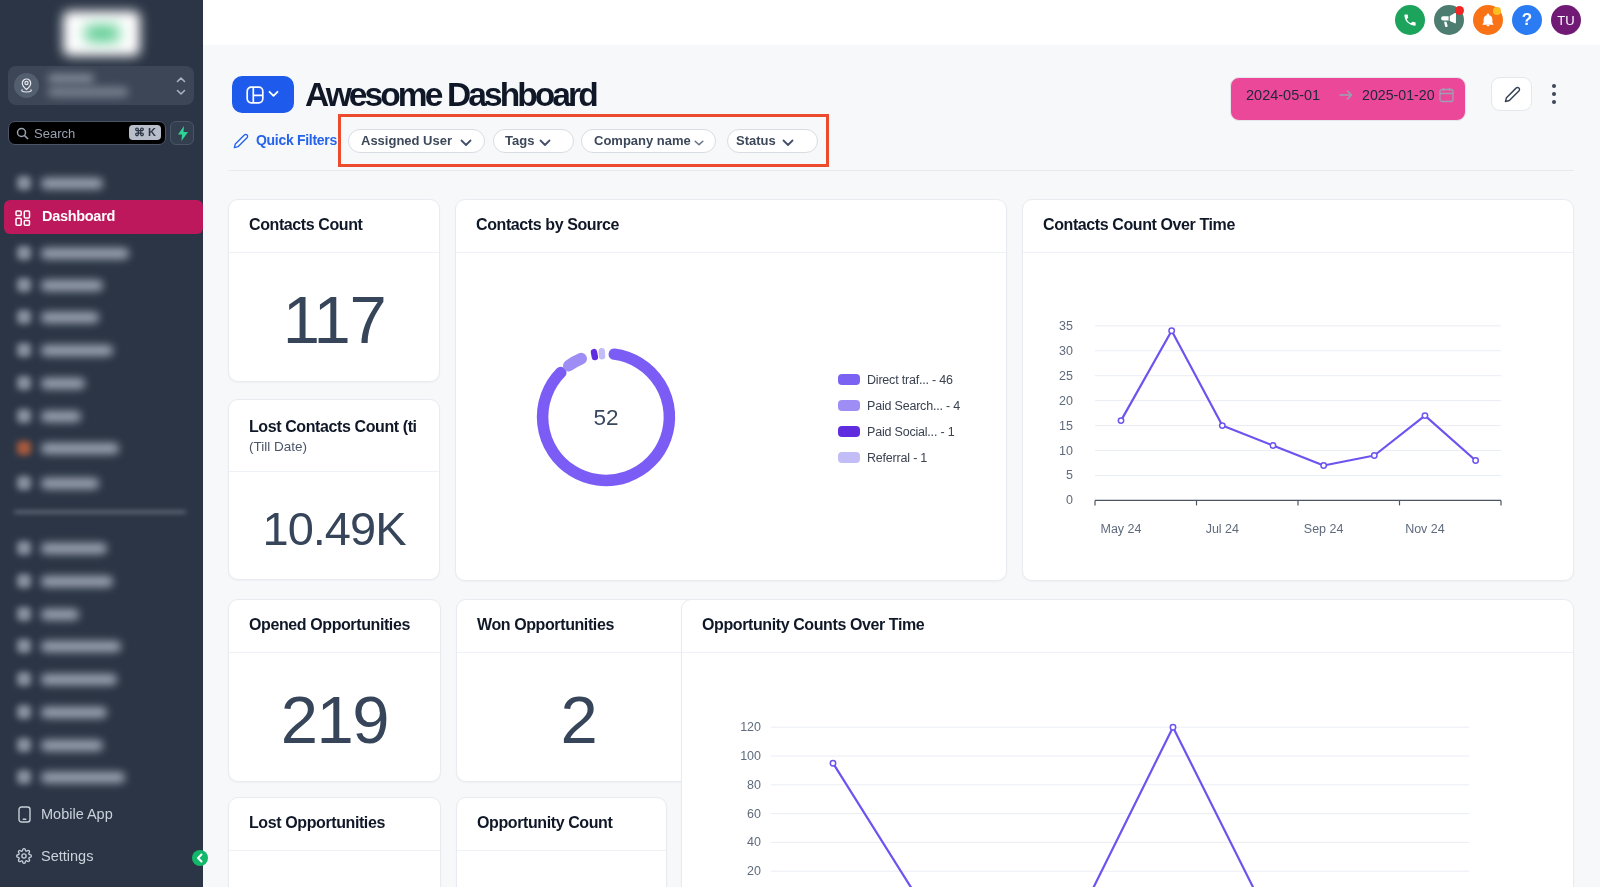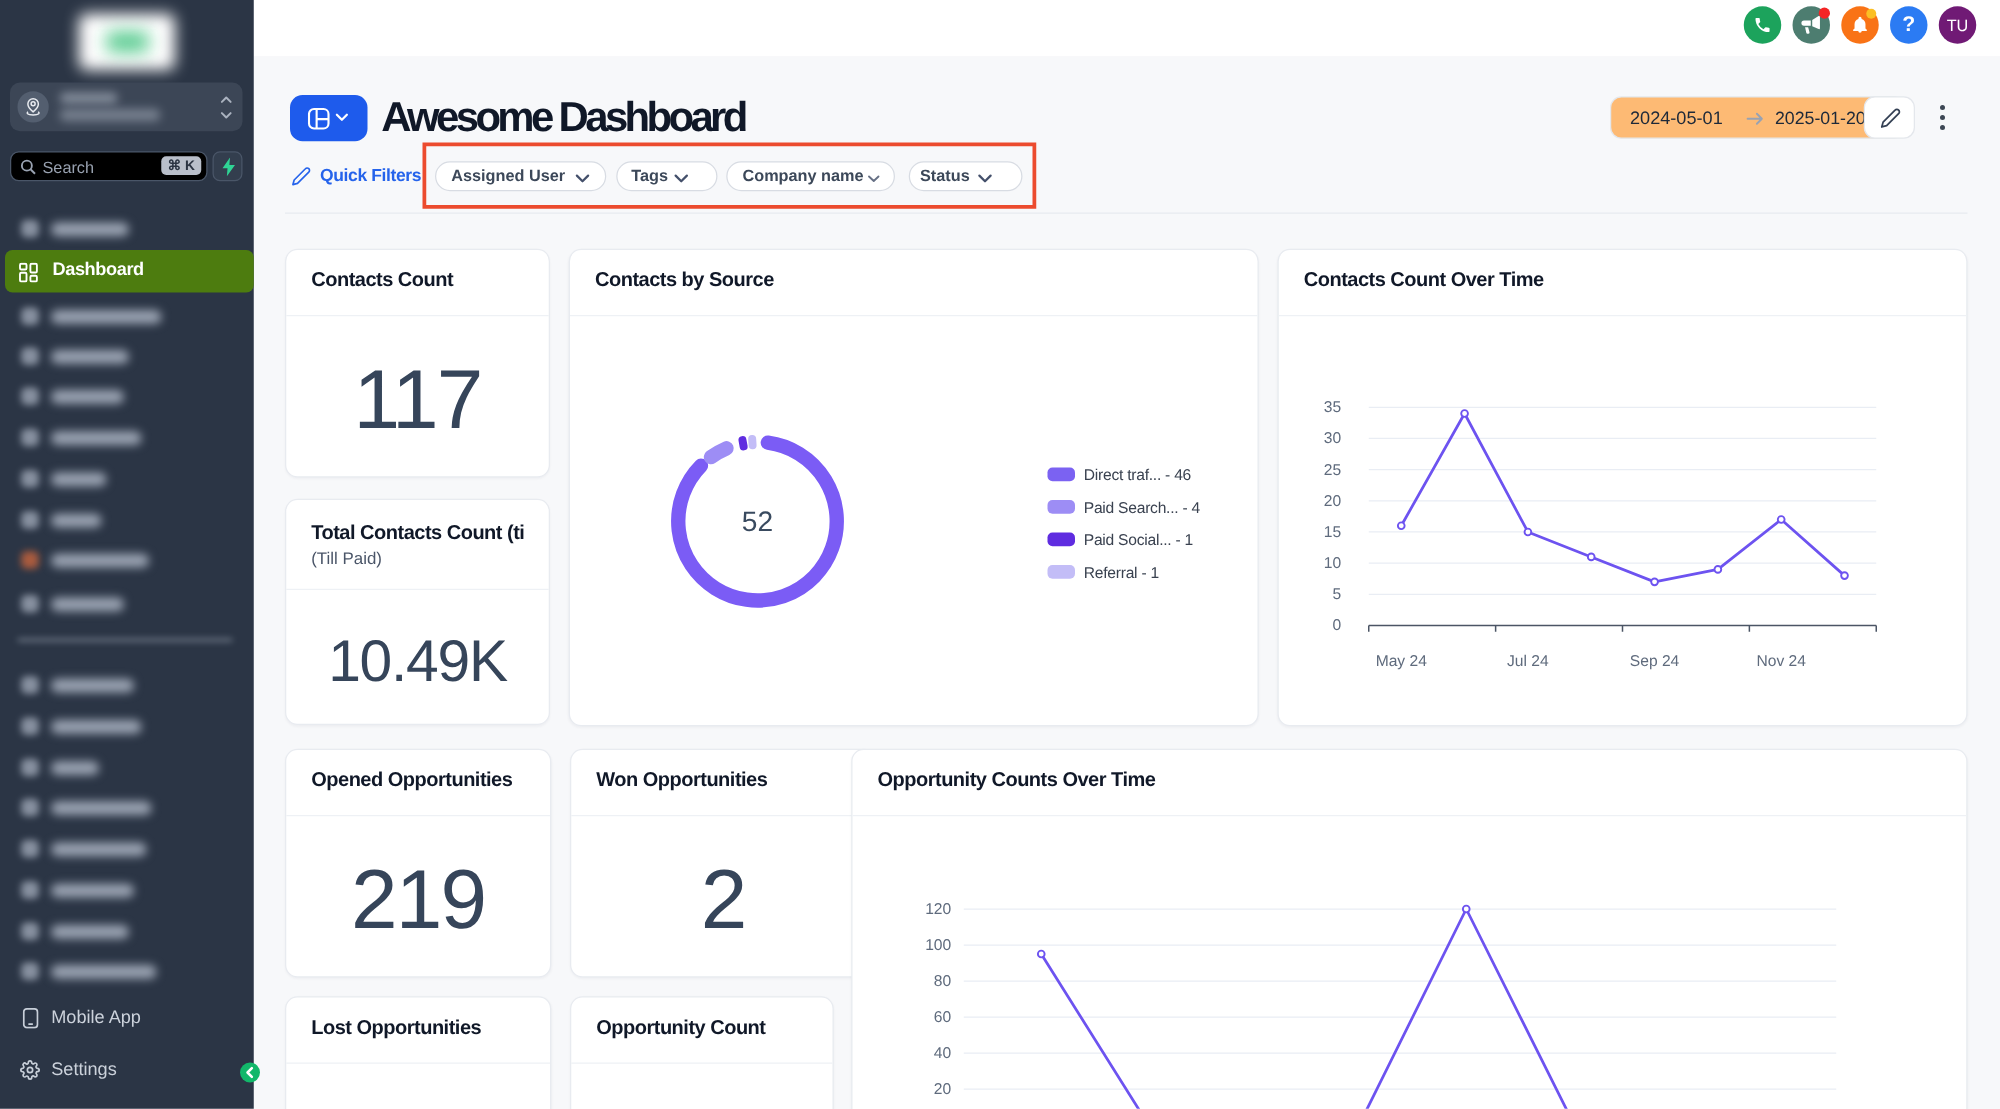--- a/index.html
+++ b/index.html
@@ -12,21 +12,21 @@
 #userbox { position:absolute; left:8px; top:66px; width:186px; height:39px; background:#3c4656; border-radius:8px; }
 #useravatar { position:absolute; left:6px; top:7px; width:25px; height:25px; background:#535e6f; border-radius:50%; }
 .ublur { position:absolute; background:#8f98a6; border-radius:4px; filter:blur(4px); }
 #searchbox { position:absolute; left:8px; top:121px; width:158px; height:24px; background:#000000; border:1px solid #4a5668; border-radius:7px; }
 #searchtxt { position:absolute; left:25px; top:4px; font-size:13px; color:#99a2b1; }
 #kbd { position:absolute; right:4px; top:3px; background:#b9bfca; color:#2b3442; border-radius:4px; font-size:11px; padding:1px 5px; font-weight:600; }
 #boltbtn { position:absolute; left:170px; top:121px; width:24px; height:24px; background:#333e4e; border:1px solid #4a5668; border-radius:6px; }
 .mitem { position:absolute; left:0; width:203px; height:30px; }
 .micon { position:absolute; left:17px; top:8px; width:14px; height:14px; background:#98a1b0; border-radius:4px; filter:blur(3px); opacity:.85; }
 .mbar { position:absolute; left:41px; top:10px; height:11px; background:#9aa3b2; border-radius:5px; filter:blur(4px); }
-#active-item { position:absolute; left:4px; top:200px; width:199px; height:34px; background:#4d7c0f; border-radius:6px; }
+#active-item { position:absolute; left:4px; top:200px; width:199px; height:34px; background:#be185d; border-radius:6px; }
 #active-item span { position:absolute; left:38px; top:8px; color:#fff; font-size:14.5px; font-weight:700; letter-spacing:-0.3px; }
 .btxt { position:absolute; left:41px; color:#ccd2db; font-size:14.5px; }
 #divider-side { position:absolute; left:14px; top:511px; width:172px; height:2px; background:#a5aebc; border-radius:2px; filter:blur(2.5px); opacity:.75; }
 #collapse { position:absolute; left:192px; top:850px; width:16px; height:16px; background:#12b76a; border-radius:50%; z-index:20; }
 #collapse svg { position:absolute; left:2px; top:2px; }
 
 
 #topbar { position:absolute; left:203px; top:0; width:1397px; height:45px; background:#fff; }
 .cicon { position:absolute; top:5px; width:30px; height:30px; border-radius:50%; }
 .cicon svg { position:absolute; left:50%; top:50%; transform:translate(-50%,-50%); }
@@ -38,21 +38,21 @@
 .chr { position:absolute; left:0; top:52px; width:100%; height:1px; background:#eef1f5; }
 .bignum { position:absolute; left:0; width:100%; text-align:center; font-size:67px; color:#36455a; letter-spacing:-1.5px; }
 
 
 #gridbtn { position:absolute; left:232px; top:76px; width:62px; height:37px; background:#1e5bec; border-radius:10px; }
 #pagetitle { position:absolute; left:305px; top:76px; font-size:33.5px; font-weight:700; color:#101828; letter-spacing:-2.9px; }
 #qf { position:absolute; left:256px; top:132px; color:#2563eb; font-size:14px; font-weight:700; letter-spacing:-0.3px; }
 .pill { position:absolute; top:129px; height:24px; background:#fff; border:1px solid #d8dce3; border-radius:12px; font-size:13px; font-weight:700; color:#3c4859; line-height:22px; text-align:left; }
 #redrect { position:absolute; left:338px; top:114px; width:491px; height:53px; border:3px solid #ec4b2e; z-index:4; }
 #hdr-divider { position:absolute; left:228px; top:170px; width:1346px; height:1px; background:#e7eaef; }
-#datebox { position:absolute; left:1288px; top:77px; width:236px; height:34px; background:#fdba74; border:1px solid #e4e7ec; border-radius:9px; }
+#datebox { position:absolute; left:1230px; top:77px; width:236px; height:44px; background:#ec4899; border:1px solid #e4e7ec; border-radius:9px; }
 #editbtn { position:absolute; left:1491px; top:77px; width:41px; height:34px; background:#fff; border:1px solid #e4e7ec; border-radius:9px; }
 </style>
 </head>
 <body>
 
 <div id="sidebar">
   <div id="logo"></div>
   <div id="logoblob"></div>
   <div id="userbox">
     <div id="useravatar">
@@ -265,22 +265,22 @@
 <div style="position:absolute;left:1552px;top:92px;width:4px;height:4px;border-radius:50%;background:#3d4754"></div>
 <div style="position:absolute;left:1552px;top:100px;width:4px;height:4px;border-radius:50%;background:#3d4754"></div>
 
 <div class="card" style="left:228px;top:199px;width:212px;height:183px">
   <div class="ctitle">Contacts Count</div>
     <div class="chr"></div>
   <div class="bignum" style="top:120px;line-height:0">117</div>
 </div>
 
 <div class="card" style="left:228px;top:399px;width:212px;height:181px">
-  <div class="ctitle" style="top:18px">Total Contacts Count (ti</div>
-  <div style="position:absolute;left:20px;top:39px;font-size:13.5px;color:#4a5568">(Till Paid)</div>
+  <div class="ctitle" style="top:18px">Lost Contacts Count (ti</div>
+  <div style="position:absolute;left:20px;top:39px;font-size:13.5px;color:#4a5568">(Till Date)</div>
   <div class="chr" style="top:71px"></div>
   <div class="bignum" style="top:129px;font-size:47px;letter-spacing:-1px;line-height:0">10.49K</div>
 </div>
 
 <div class="card" style="left:455px;top:199px;width:552px;height:382px">
   <div class="ctitle">Contacts by Source</div>
     <div class="chr"></div>
   <svg style="position:absolute;left:75px;top:142px" width="150" height="150" viewBox="0 0 150 150">
     <g transform="translate(75,75)">
       <g fill="none" stroke-linecap="round">

